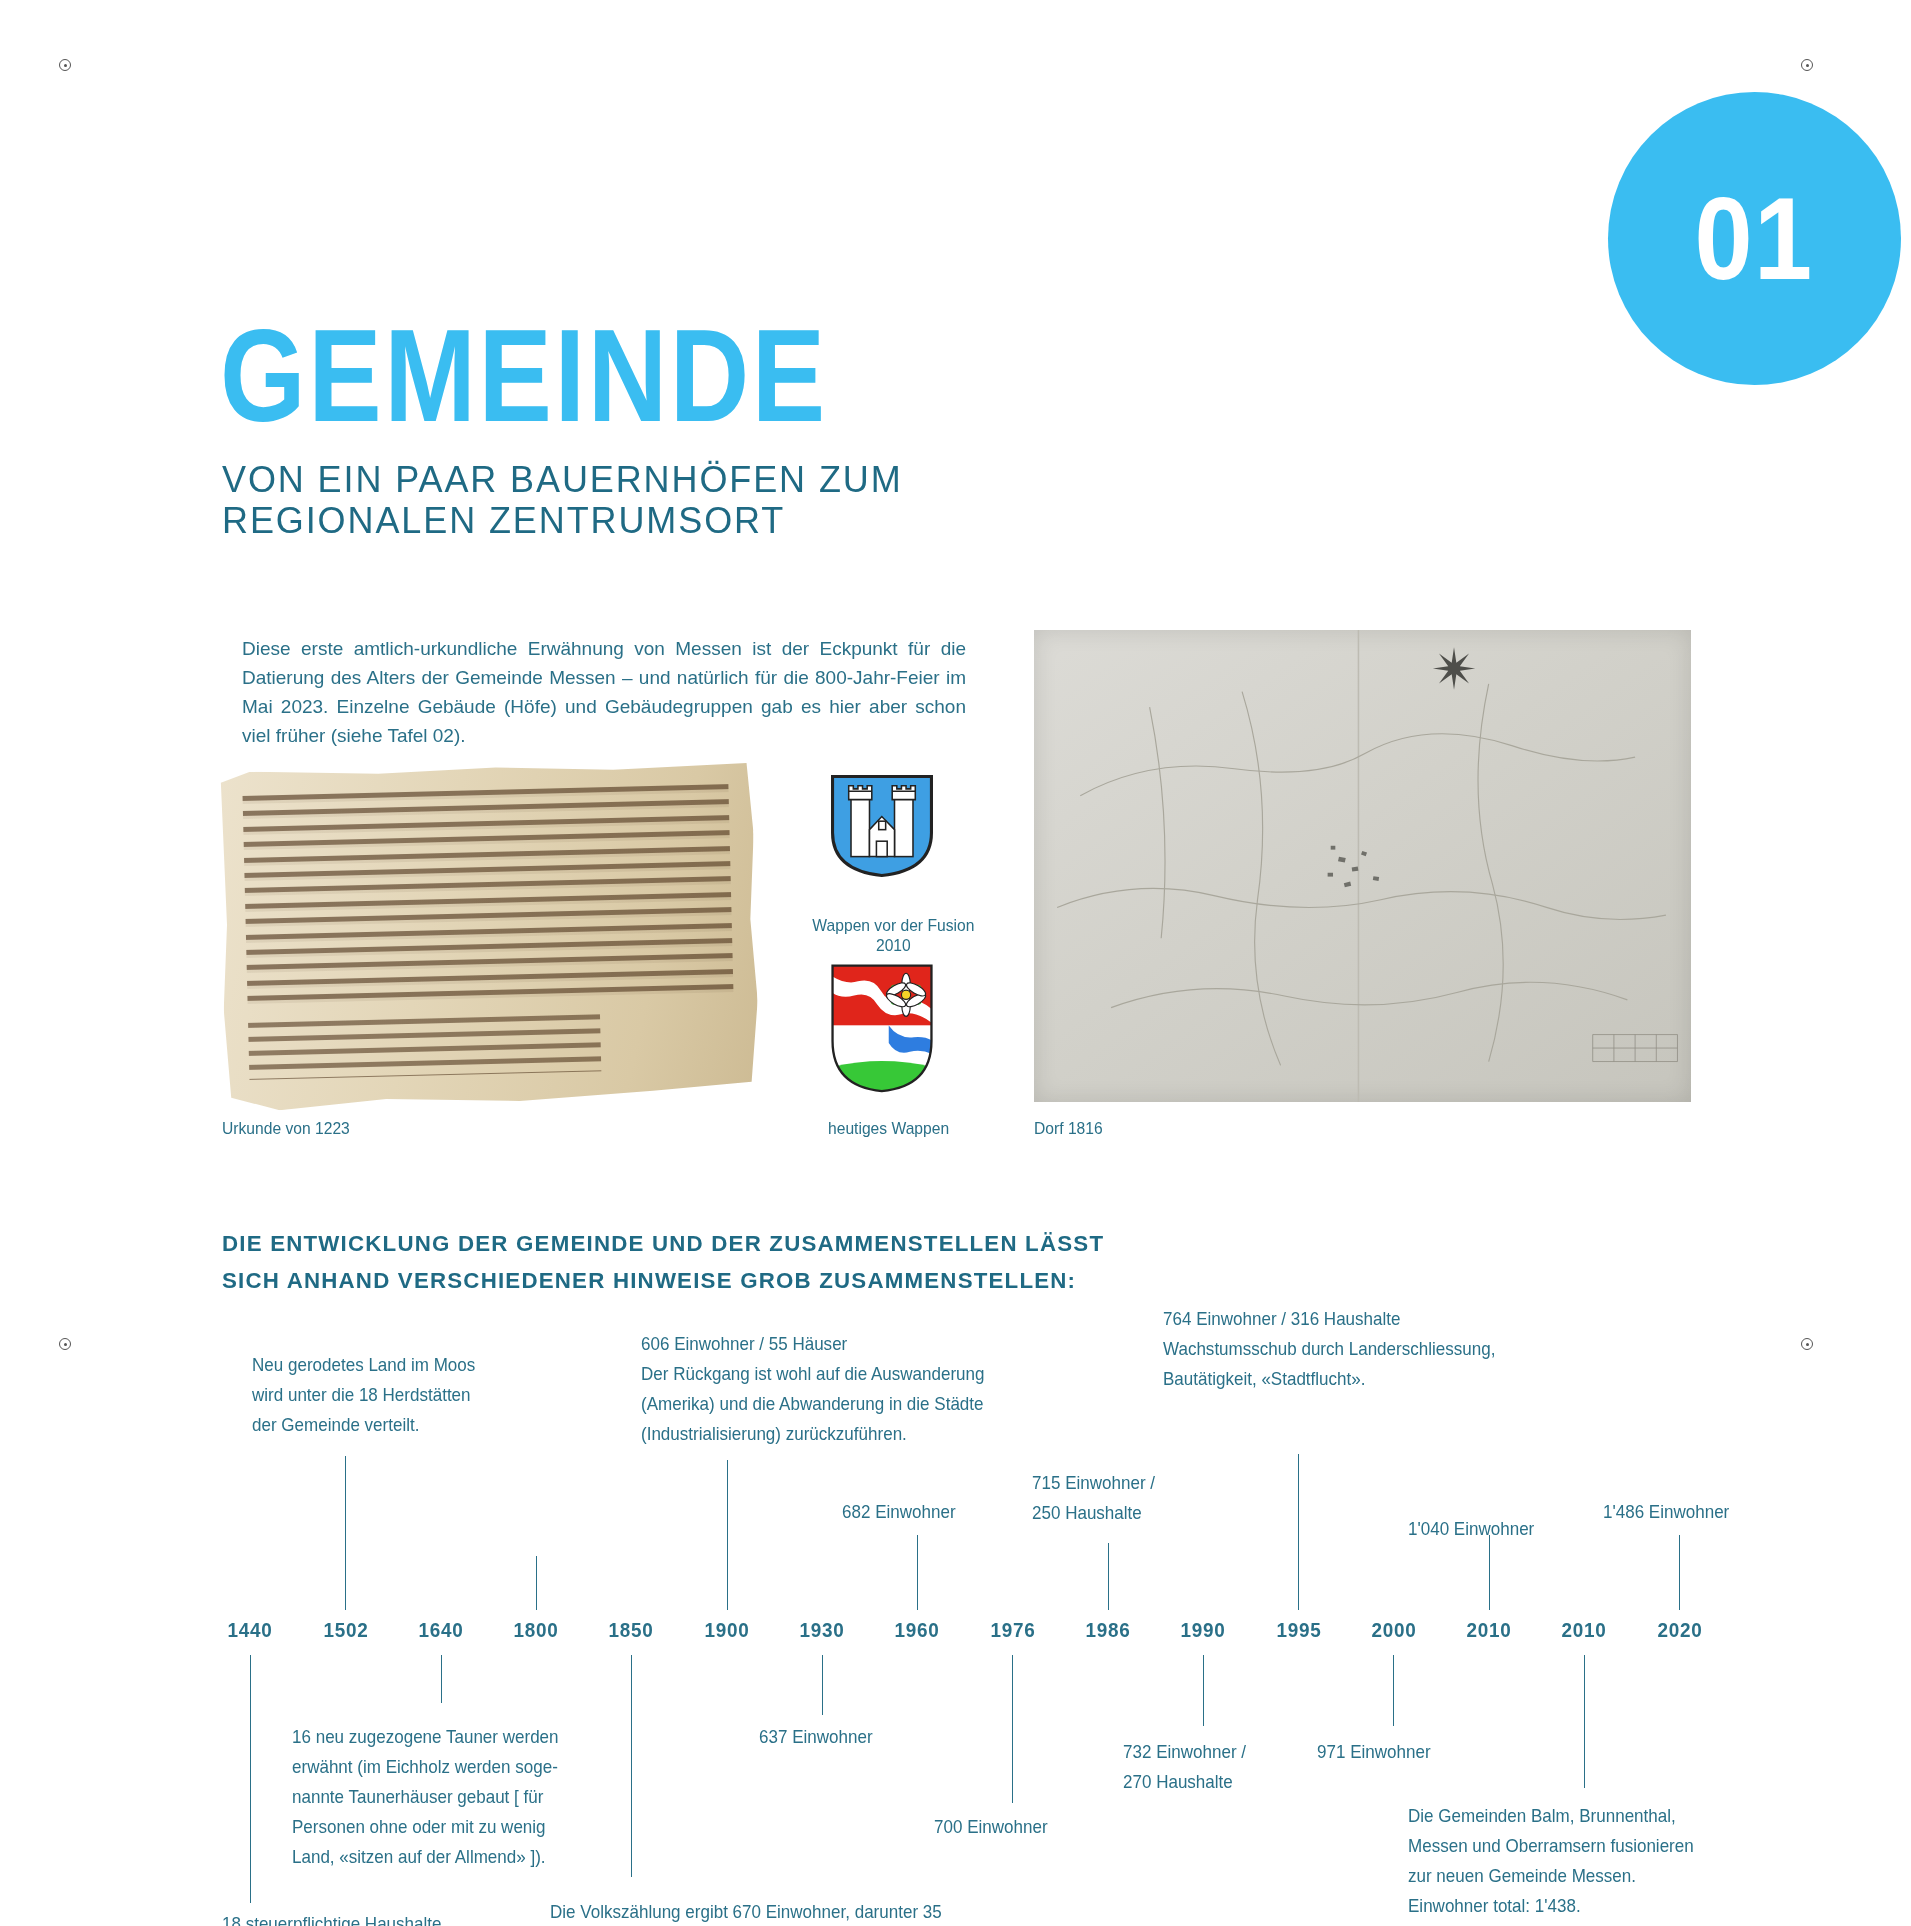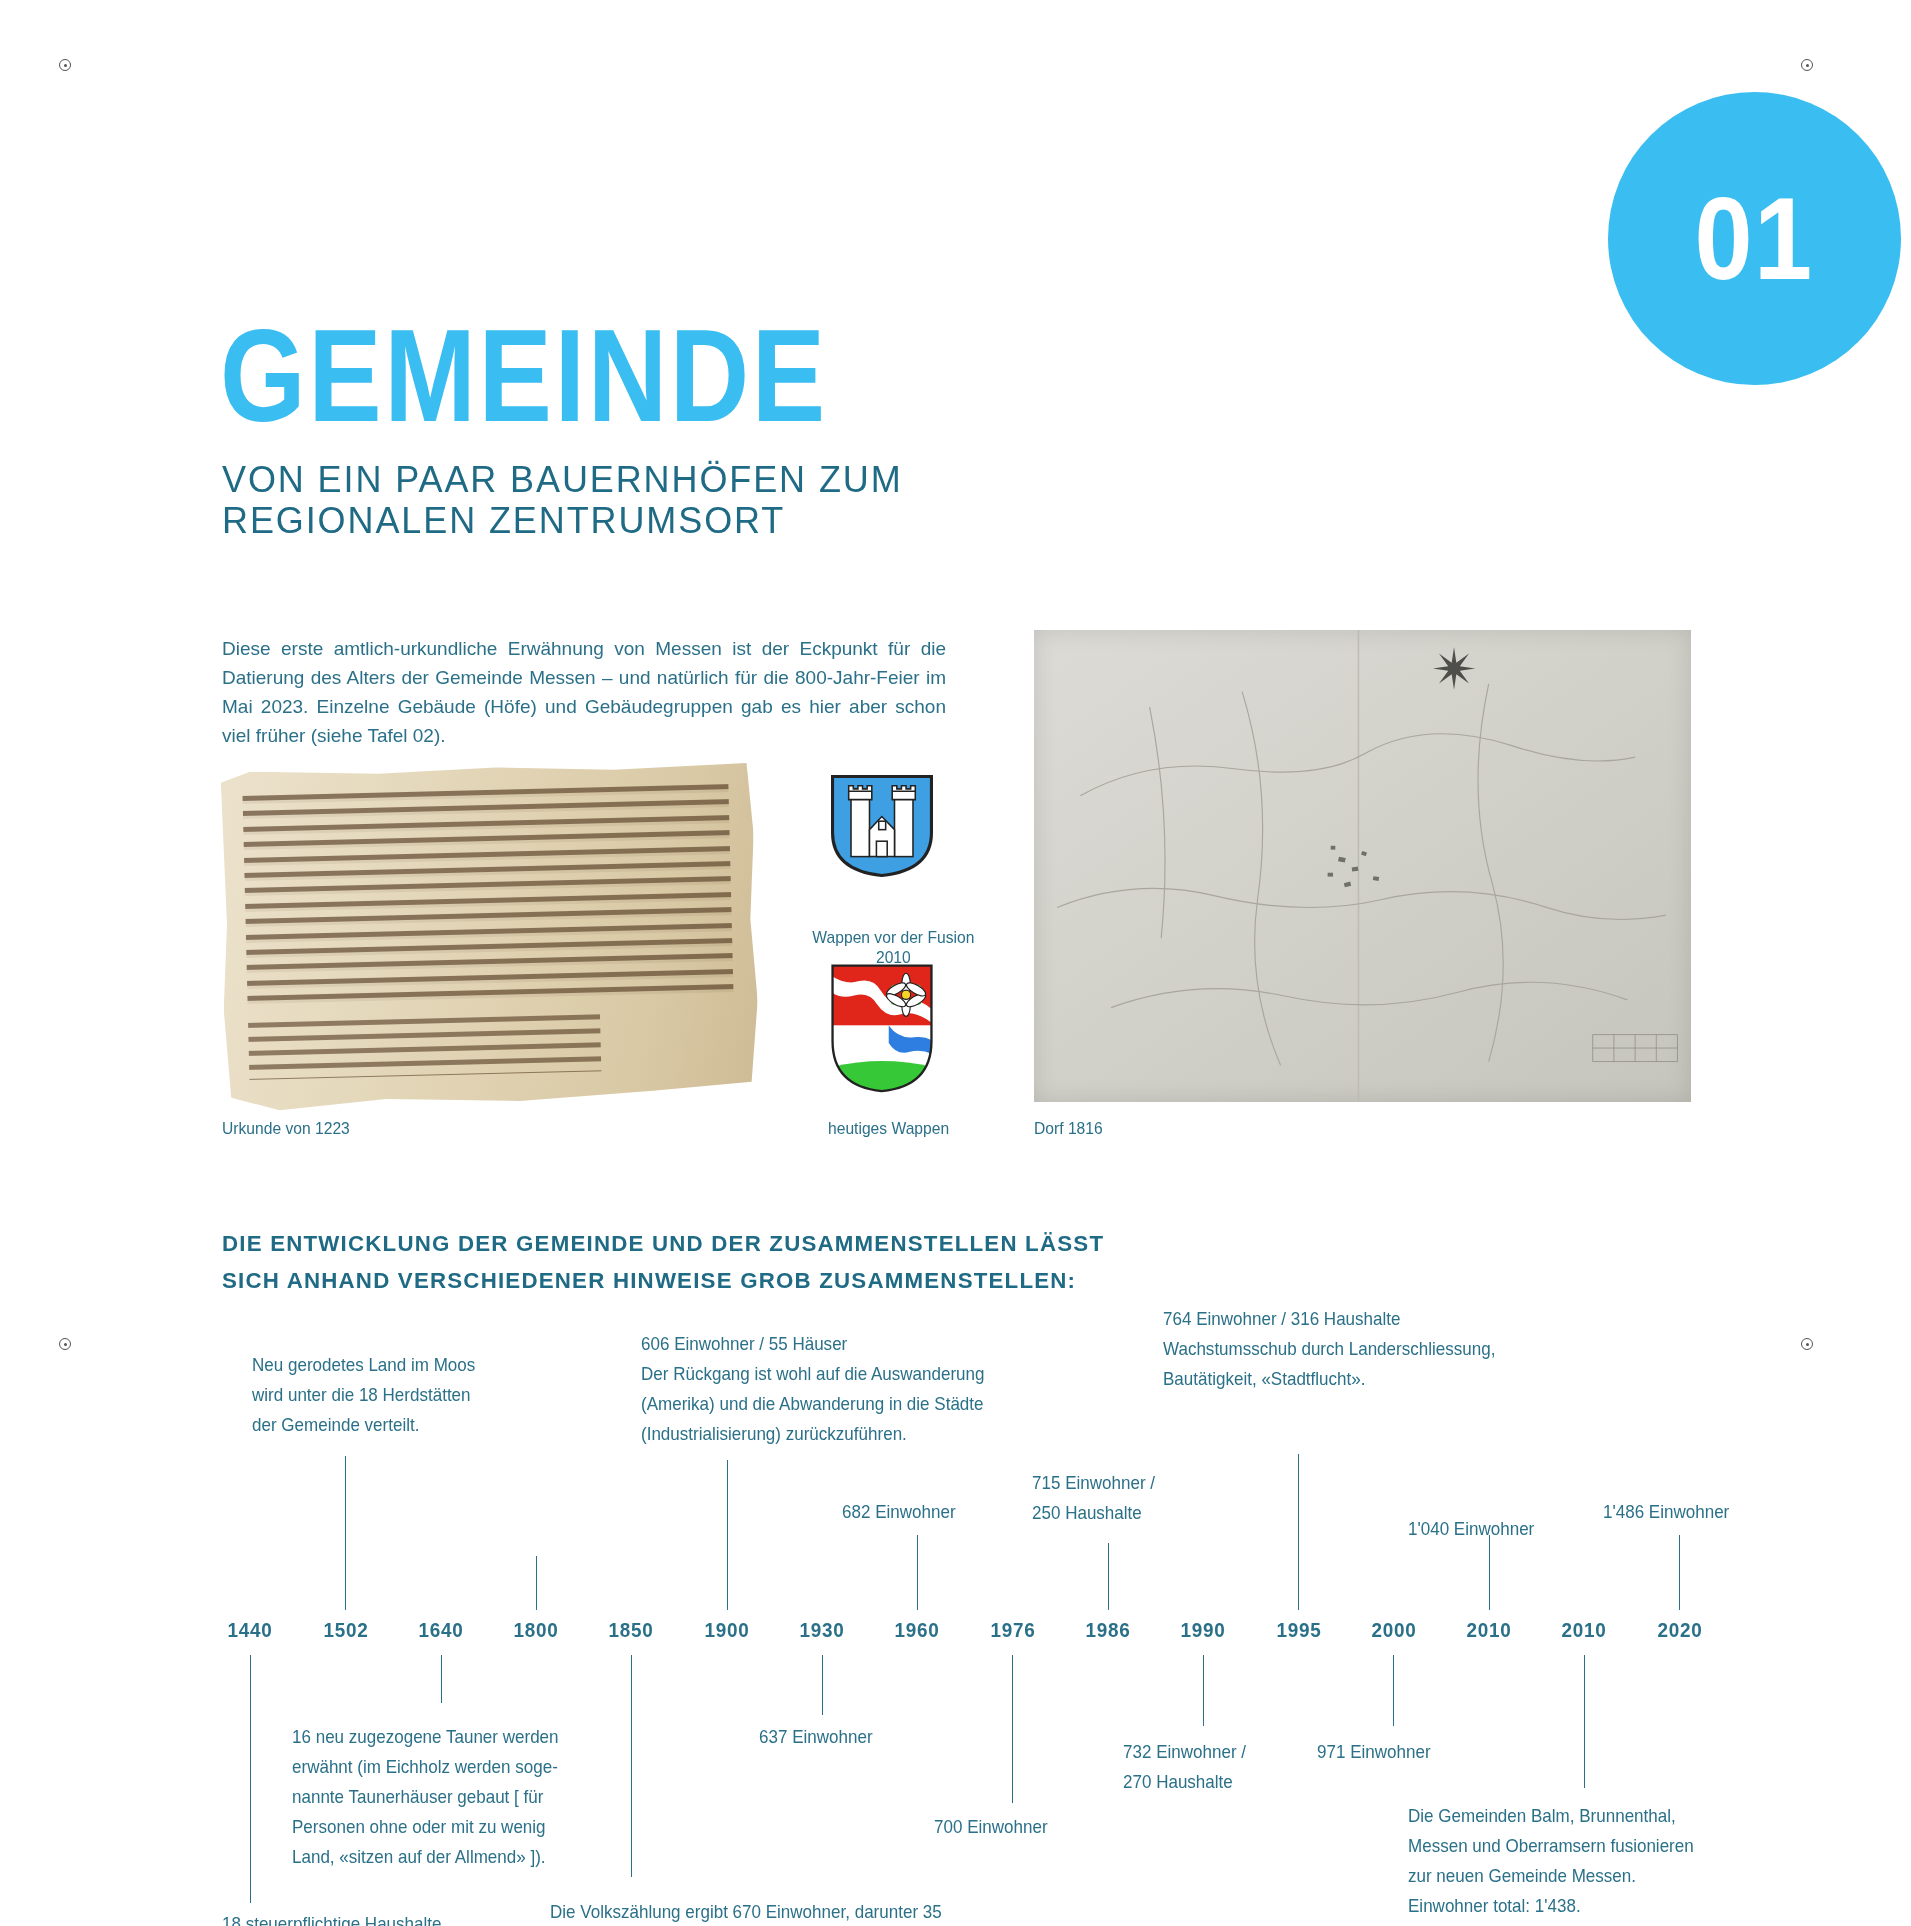--- a/index.html
+++ b/index.html
@@ -1,20 +1,20 @@
 <!DOCTYPE html>
 <html style="font-size:6.2px"><head>
 <meta charset="utf-8">
 <style>
   html,body{margin:0;padding:0;background:#ffffff;}
   .page{position:relative;width:1911px;height:2703px;background:#ffffff;overflow:hidden;
         font-family:"Liberation Sans","DejaVu Sans",sans-serif;}
   .abs{position:absolute;}
   .cond{transform:scaleX(.92);transform-origin:0 0;display:inline-block;white-space:pre-line;}
-  .teal{color:#2A7088;}
+  .teal{color:#2A7088;margin-left:20px;}
   .tealdark{color:#1F6A84;}
 
   
   .regmark{position:absolute;width:10px;height:10px;border:1.2px solid #555;border-radius:50%;}
   .regmark::after{content:"";position:absolute;left:3.5px;top:3.5px;width:3.1px;height:3.1px;border-radius:50%;background:#555;}
 
   
   .badge01{left:1608px;top:92px;width:293px;height:293px;border-radius:50%;background:#3ABDF1;
            display:flex;align-items:center;justify-content:center;}
   .badge01 span{font-size:116px;font-weight:700;color:#fff;letter-spacing:1.5px;transform:scaleX(.9);}
@@ -82,21 +82,21 @@
         <rect x="52" y="62" width="48" height="150"></rect>
         <path d="M46,42 h60 v22 h-60 z M46,42 v-14 h12 v8 h12 v-8 h12 v8 h12 v-8 h12 v14"></path>
         <rect x="165" y="62" width="48" height="150"></rect>
         <path d="M159,42 h60 v22 h-60 z M159,42 v-14 h12 v8 h12 v-8 h12 v8 h12 v-8 h12 v14"></path>
         <path d="M100,212 v-70 l32,-34 l33,34 v70 z"></path>
         <rect x="118" y="172" width="28" height="40"></rect>
         <rect x="124" y="120" width="18" height="22"></rect>
       </g>
     </svg>
   </div>
-  <div class="abs figcap" style="left:794px;top:916px;width:216px;text-align:center;margin-top:12px;"><span class="cond">Wappen vor der Fusion 2010</span></div>
+  <div class="abs figcap" style="left:794px;top:916px;width:216px;text-align:center;"><span class="cond">Wappen vor der Fusion 2010</span></div>
 
   <div class="abs" style="left:831px;top:964px;">
     <svg width="102" height="129" viewBox="0 0 265 335">
       <defs>
           <clipPath id="sh2">
             <path d="M4,4 H261 V200 Q261,318 132,330 Q4,318 4,200 Z"></path>
           </clipPath>
         </defs>
       <g clip-path="url(#sh2)">
         <rect x="0" y="0" width="265" height="335" fill="#fff"></rect>

